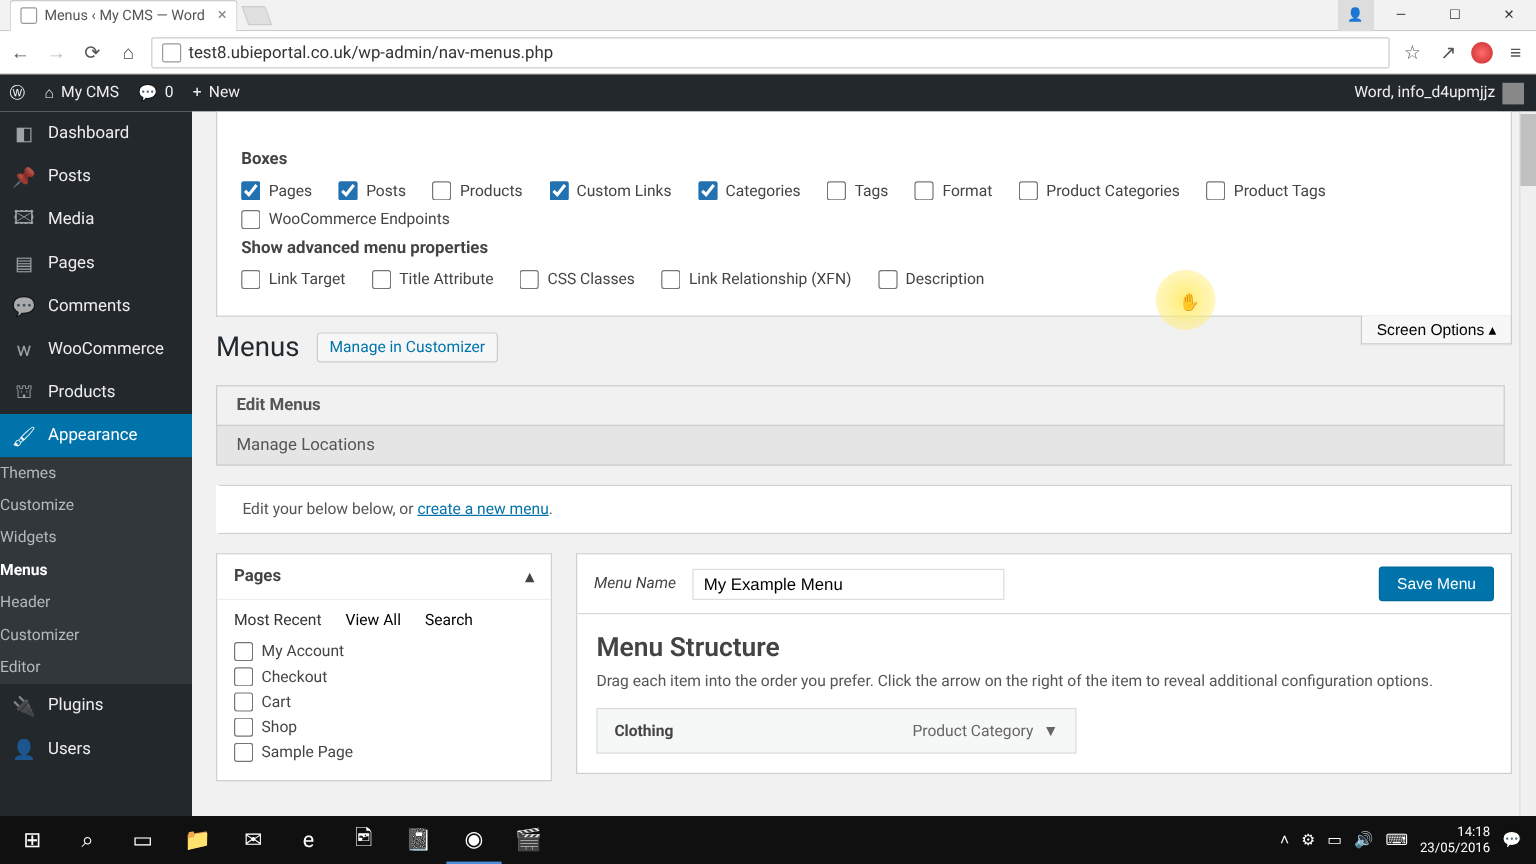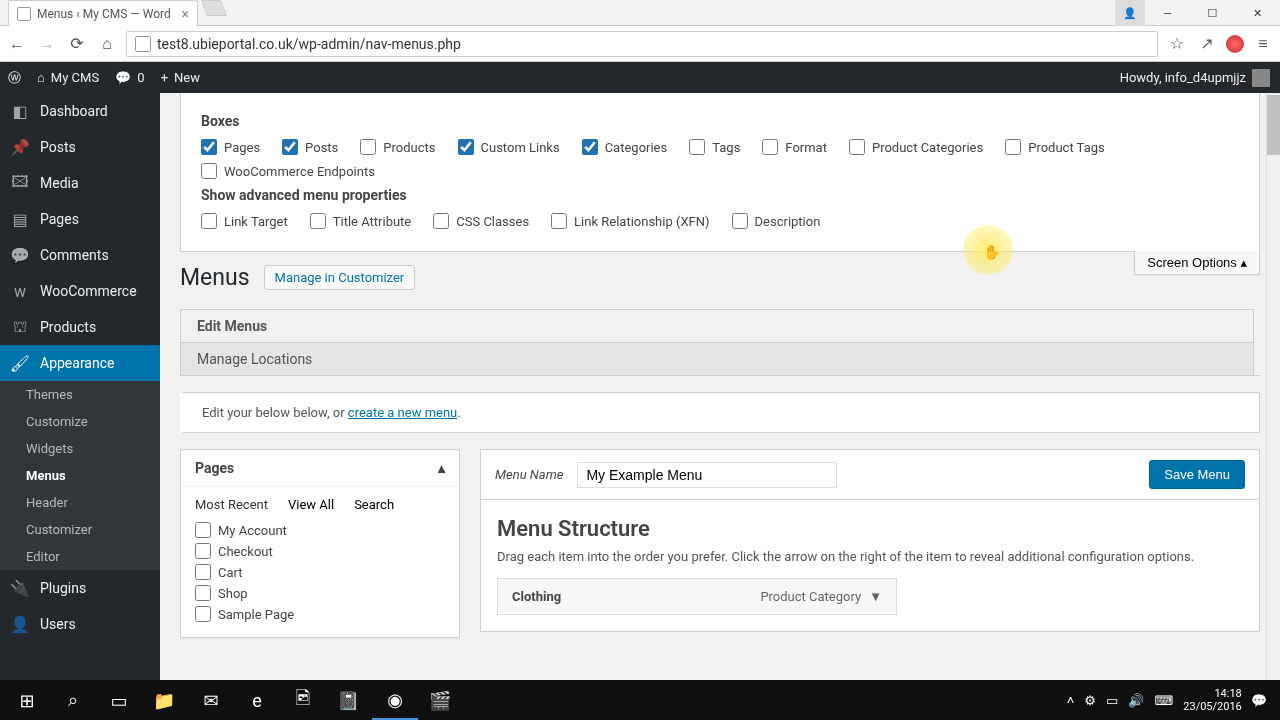--- a/index.html
+++ b/index.html
@@ -1,18 +1,18 @@
 <!DOCTYPE html>
 <html><head>
 <meta charset="utf-8">
 <style>
 * { margin: 0; padding: 0; box-sizing: border-box; }
 body { font-family: -apple-system, BlinkMacSystemFont, "Segoe UI", Roboto, sans-serif; font-size: 13px; color: #444; overflow: hidden; height: 720px; width: 1280px; background: #fff; }
 
-.browser-chrome { height: 26px; background: #f2f2f2; border-bottom: 1px solid #ccc; display: flex; align-items: flex-start; }
+.browser-chrome { height: 26px; background: #f2f2f2; border-bottom: 1px solid #ccc; display: flex; align-items: center; }
 .tab { height: 26px; background: #fff; border: 1px solid #ccc; border-bottom: none; border-top-left-radius: 3px; border-top-right-radius: 3px; display: flex; align-items: center; padding: 0 8px; margin-left: 8px; width: 190px; }
 .tab-icon { width: 14px; height: 14px; border: 1px solid #999; border-radius: 2px; margin-right: 6px; }
 .tab-title { font-size: 12px; white-space: nowrap; overflow: hidden; text-overflow: ellipsis; flex: 1; color: #555; }
 .tab-close { font-size: 14px; color: #888; margin-left: 4px; }
 .new-tab { width: 20px; height: 16px; background: #e0e0e0; border: 1px solid #ccc; margin-left: 6px; transform: skewX(20deg); border-top-right-radius: 2px; }
 .window-controls { margin-left: auto; display: flex; }
 .wc-btn { width: 45px; height: 26px; display: flex; align-items: center; justify-content: center; color: #333; font-size: 11px; }
 .wc-user { width: 30px; background: #ddd; }
 
 .nav-bar { height: 36px; background: #fff; border-bottom: 1px solid #ccc; display: flex; align-items: center; padding: 0 6px; gap: 8px; }
@@ -27,30 +27,30 @@
 .wp-adminbar-item { padding: 0 8px; height: 31px; display: flex; align-items: center; gap: 6px; }
 .wp-adminbar-right { margin-left: auto; padding-right: 10px; display: flex; align-items: center; }
 .avatar { width: 18px; height: 18px; background: #888; margin-left: 6px; }
 
 .wp-body { height: calc(720px - 26px - 36px - 31px - 40px); display: flex; }
 .wp-sidebar { width: 160px; background: #23282d; color: #eee; overflow: hidden; position: relative; }
 .wp-menu-item { padding: 8px 10px; display: flex; align-items: center; gap: 10px; font-size: 14px; color: #eee; }
 .wp-menu-item.current { background: #0073aa; color: #fff; position: relative; }
 .wp-menu-item.current::after { content: ''; position: absolute; right: -8px; top: 50%; transform: translateY(-50%); border: 8px solid transparent; border-left-color: #0073aa; }
 .wp-submenu { background: #32373c; }
-.wp-submenu-item { padding: 6px 12px 6px 26px; font-size: 13px; color: #b4b9be; }
+.wp-submenu-item { padding: 6px 12px 6px 0; font-size: 13px; color: #b4b9be; }
 .wp-submenu-item.current { color: #fff; font-weight: bold; }
 .wp-icon { width: 20px; height: 20px; display: flex; align-items: center; justify-content: center; font-size: 16px; color: rgba(240,245,250,0.6); }
 .wp-menu-item.current .wp-icon { color: #fff; }
 
 .wp-content { flex: 1; background: #f1f1f1; padding: 0 20px 20px; overflow: hidden; position: relative; }
 .wp-scrollbar { position: absolute; right: 0; top: 0; bottom: 0; width: 14px; background: #f0f0f0; border-left: 1px solid #ddd; }
 .wp-thumb { background: #c0c0c0; width: 100%; height: 60px; margin-top: 2px; }
 
-.screen-options-box { background: #fff; border: 1px solid #ccd0d4; border-top: none; padding: 14px 20px 14px; margin: 0 0 0 0; }
+.screen-options-box { background: #fff; border: 1px solid #ccd0d4; border-top: none; padding: 26px 20px 14px; margin: 0 0 0 0; }
 .so-h { font-weight: bold; font-size: 14px; margin: 6px 0 10px; }
 .so-row { display: flex; flex-wrap: wrap; gap: 22px; align-items: center; margin-bottom: 8px; }
 .chk { display: flex; align-items: center; gap: 7px; font-size: 13px; }
 .chk input { width: 16px; height: 16px; accent-color: #2271b1; }
 
 .screen-options-toggle { float: right; background: #f7f7f7; border: 1px solid #ccc; border-top: none; padding: 4px 12px; font-size: 13px; margin-top: -1px; box-shadow: 0 1px 1px rgba(0,0,0,0.04); }
 
 .heading-row { margin-top: 12px; display: flex; align-items: center; gap: 14px; }
 .heading { font-size: 23px; font-weight: 400; color: #23282d; }
 .button-link { color: #0073aa; border: 1px solid #ccc; background: #f7f7f7; padding: 4px 10px; font-size: 13px; border-radius: 3px; }
@@ -137,21 +137,21 @@
     </div>
   <div class="wp-adminbar-item">
       <span>💬</span>
       <span>0</span>
     </div>
   <div class="wp-adminbar-item">
       <span>+</span>
       <span>New</span>
     </div>
   <div class="wp-adminbar-right">
-    <span>Howdy, info_d4upmjjz</span>
+    <span>Word, info_d4upmjjz</span>
     <div class="avatar"></div>
   </div>
 </div>
 
 <div class="wp-body">
   <div class="wp-sidebar">
     <div class="wp-menu-item">
         <span class="wp-icon">◧</span>
         <span>Dashboard</span>
       </div>

